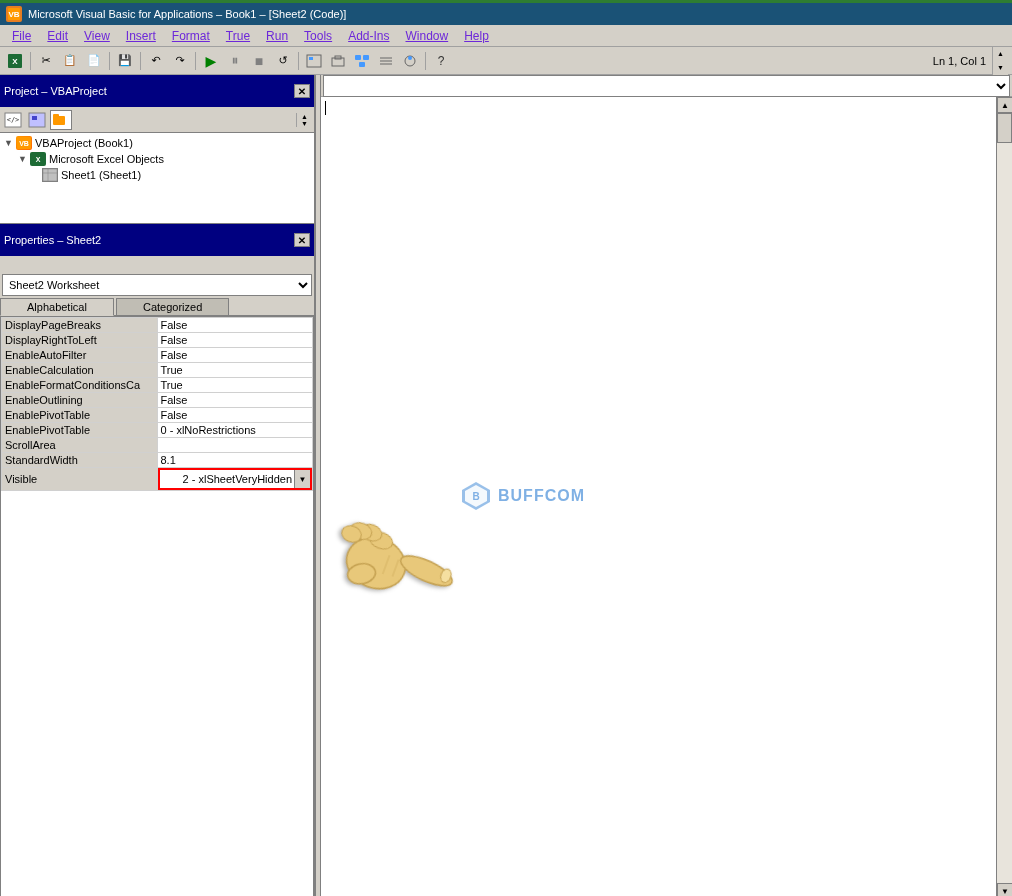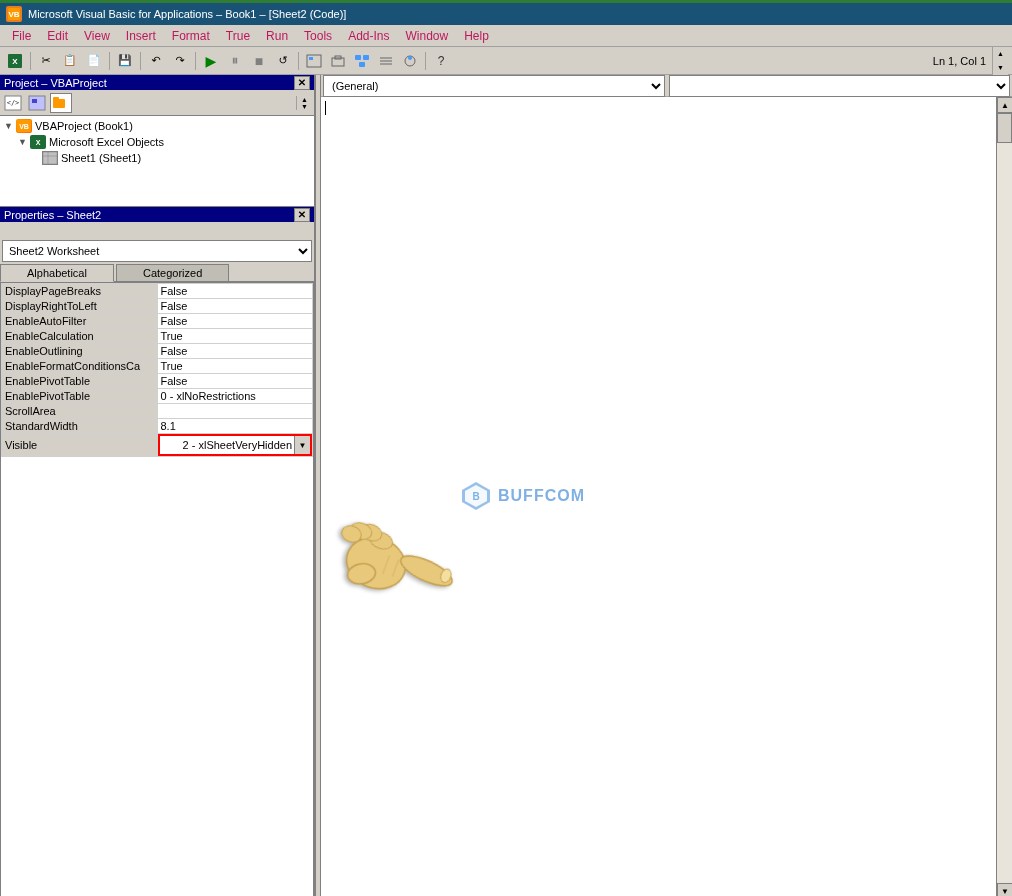--- a/index.html
+++ b/index.html
@@ -43,21 +43,22 @@
       height: 22px;
       display: flex;
       align-items: center;
       padding: 0 4px;
       border-bottom: 1px solid #a0a0a0;
     }
     .menu-item {
       padding: 0 8px;
       font-size: 12px;
       cursor: pointer;
-      color: #be185d;
+      color: #6d28d9;
+      text-decoration: underline;
     }
 
     
     .toolbar {
       background: #d4d0c8;
       height: 28px;
       display: flex;
       align-items: center;
       padding: 0 4px;
       border-bottom: 1px solid #a0a0a0;
@@ -120,21 +121,21 @@
     }
 
     
     .project-panel {
       background: #d4d0c8;
       border-bottom: 1px solid #808080;
     }
     .panel-header {
       background: #000080;
       color: white;
-      height: 15px;
+      height: 32px;
       display: flex;
       align-items: center;
       justify-content: space-between;
       padding: 0 4px;
       font-size: 11px;
     }
     .panel-close-btn {
       width: 16px;
       height: 14px;
       background: #d4d0c8;
@@ -637,26 +638,26 @@
             </tr>
             <tr>
               <td>EnableAutoFilter</td>
               <td>False</td>
             </tr>
             <tr>
               <td>EnableCalculation</td>
               <td>True</td>
             </tr>
             <tr>
+              <td>EnableFormatConditionsCa</td>
+              <td>True</td>
+            </tr>
+            <tr>
               <td>EnableOutlining</td>
               <td>False</td>
-            </tr>
-            <tr>
-              <td>EnableFormatConditionsCa</td>
-              <td>True</td>
             </tr>
             <tr>
               <td>EnablePivotTable</td>
               <td>False</td>
             </tr>
             <tr>
               <td>EnablePivotTable</td>
               <td>0 - xlNoRestrictions</td>
             </tr>
             <tr>
@@ -680,23 +681,20 @@
         </table>
       </div>
     </div>
   </div>
 
   <div style="width: 6px; background: #d4d0c8; border-right: 1px solid #808080; border-left: 1px solid #808080; cursor: ew-resize;"></div>
 
   <div class="right-panel">
     <div class="code-header">
       <select class="code-dropdown">
-        <option>(General)</option>
-      </select>
-      <select class="code-dropdown">
         <option></option>
       </select>
     </div>
     <div style="display: flex; flex: 1;">
       <div class="code-area">
         <span class="code-cursor"></span>
       </div>
       <div class="right-scrollbar">
         <div class="scrollbar-btn">▲</div>
         <div class="scrollbar-track">

